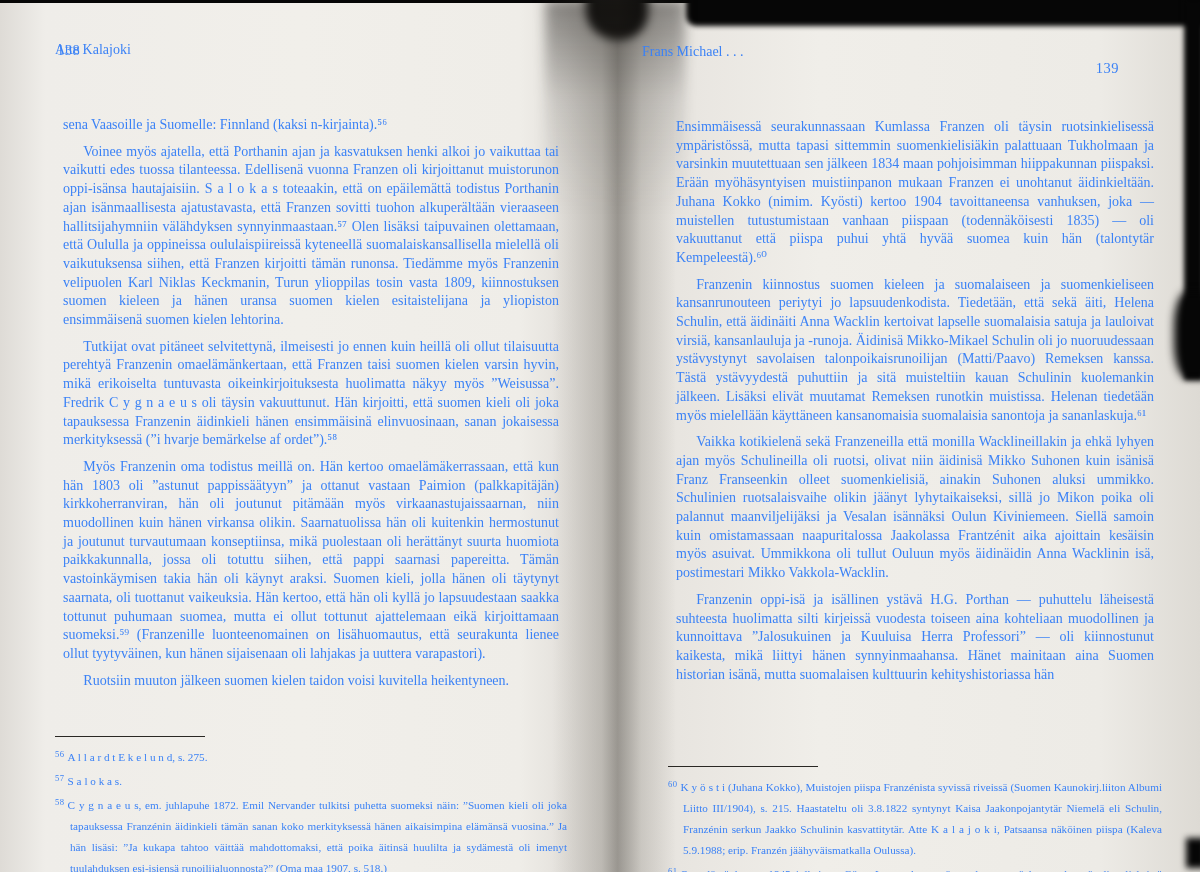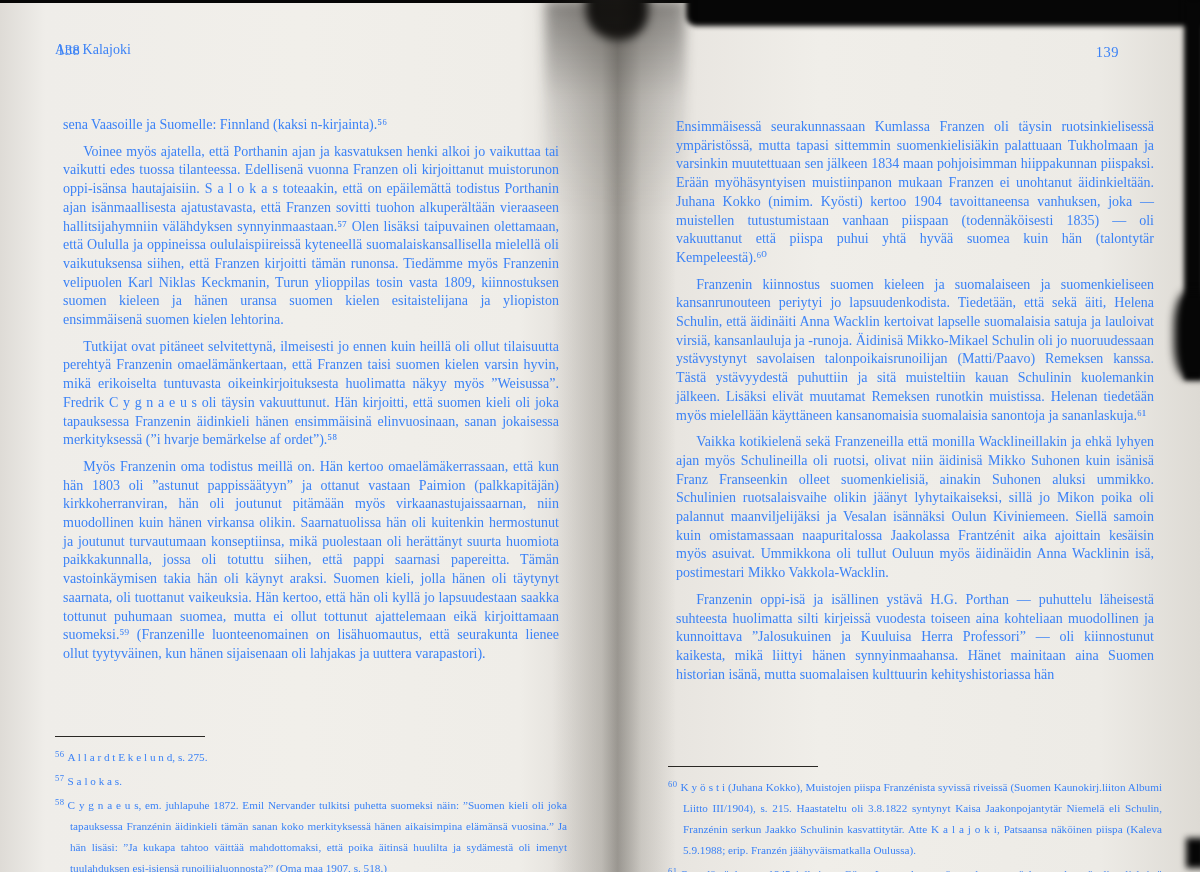--- a/index.html
+++ b/index.html
@@ -62,31 +62,33 @@
 <section class="page" id="left-page">
   <div class="hdr">
     <span class="pgnum">138</span>
     <span class="runhead">Atte Kalajoki</span>
   </div>
   <div class="body-text">
     <p>sena Vaasoille ja Suomelle: Finnland (kaksi n-kirjainta).⁵⁶</p>
     <p class="ind">Voinee myös ajatella, että Porthanin ajan ja kasvatuksen henki alkoi jo vaikuttaa tai vaikutti edes tuossa tilanteessa. Edellisenä vuonna Franzen oli kirjoittanut muistorunon oppi-isänsa hautajaisiin. S a l o k a s toteaakin, että on epäilemättä todistus Porthanin ajan isänmaallisesta ajatustavasta, että Franzen sovitti tuohon alkuperältään vieraaseen hallitsijahymniin välähdyksen synnyinmaastaan.⁵⁷ Olen lisäksi taipuvainen olettamaan, että Oululla ja oppineissa oululaispiireissä kyteneellä suomalaiskansallisella mielellä oli vaikutuksensa siihen, että Franzen kirjoitti tämän runonsa. Tiedämme myös Franzenin velipuolen Karl Niklas Keckmanin, Turun ylioppilas tosin vasta 1809, kiinnostuksen suomen kieleen ja hänen uransa suomen kielen esitaistelijana ja yliopiston ensimmäisenä suomen kielen lehtorina.</p>
     <p class="ind">Tutkijat ovat pitäneet selvitettynä, ilmeisesti jo ennen kuin heillä oli ollut tilaisuutta perehtyä Franzenin omaelämänkertaan, että Franzen taisi suomen kielen varsin hyvin, mikä erikoiselta tuntuvasta oikeinkirjoituksesta huolimatta näkyy myös ”Weisussa”. Fredrik C y g n a e u s oli täysin vakuuttunut. Hän kirjoitti, että suomen kieli oli joka tapauksessa Franzenin äidinkieli hänen ensimmäisinä elinvuosinaan, sanan jokaisessa merkityksessä (”i hvarje bemärkelse af ordet”).⁵⁸</p>
     <p class="ind">Myös Franzenin oma todistus meillä on. Hän kertoo omaelämäkerrassaan, että kun hän 1803 oli ”astunut pappissäätyyn” ja ottanut vastaan Paimion (palkkapitäjän) kirkkoherranviran, hän oli joutunut pitämään myös virkaanastujaissaarnan, niin muodollinen kuin hänen virkansa olikin. Saarnatuolissa hän oli kuitenkin hermostunut ja joutunut turvautumaan konseptiinsa, mikä puolestaan oli herättänyt suurta huomiota paikkakunnalla, jossa oli totuttu siihen, että pappi saarnasi papereitta. Tämän vastoinkäymisen takia hän oli käynyt araksi. Suomen kieli, jolla hänen oli täytynyt saarnata, oli tuottanut vaikeuksia. Hän kertoo, että hän oli kyllä jo lapsuudestaan saakka tottunut puhumaan suomea, mutta ei ollut tottunut ajattelemaan eikä kirjoittamaan suomeksi.⁵⁹ (Franzenille luonteenomainen on lisähuomautus, että seurakunta lienee ollut tyytyväinen, kun hänen sijaisenaan oli lahjakas ja uuttera varapastori).</p>
+    <p class="ind">Ruotsiin muuton jälkeen suomen kielen taidon voisi kuvitella heikentyneen.</p>
   </div>
   <hr class="fnsep">
   <div class="fns">
     <div class="fn"><span class="fn-num">56</span><span>A l l a r d t   E k e l u n d, s. 275.</span></div>
     <div class="fn"><span class="fn-num">57</span><span>S a l o k a s.</span></div>
     <div class="fn"><span class="fn-num">58</span><span>C y g n a e u s, em. juhlapuhe 1872. Emil Nervander tulkitsi puhetta suomeksi näin: ”Suomen kieli oli joka tapauksessa Franzénin äidinkieli tämän sanan koko merkityksessä hänen aikaisimpina elämänsä vuosina.” Ja hän lisäsi: ”Ja kukapa tahtoo väittää mahdottomaksi, että poika äitinsä huulilta ja sydämestä oli imenyt tuulahduksen esi-isiensä runoilijaluonnosta?” (Oma maa 1907, s. 518.)</span></div>
   </div>
 </section>
 
 <section class="page" id="right-page">
   <div class="hdr">
+    <span class="runhead">Frans Michael . . .</span>
     <span class="pgnum">139</span>
   </div>
   <div class="body-text">
     <p>Ensimmäisessä seurakunnassaan Kumlassa Franzen oli täysin ruotsinkielisessä ympäristössä, mutta tapasi sittemmin suomenkielisiäkin palattuaan Tukholmaan ja varsinkin muutettuaan sen jälkeen 1834 maan pohjoisimman hiippakunnan piispaksi. Erään myöhäsyntyisen muistiinpanon mukaan Franzen ei unohtanut äidinkieltään. Juhana Kokko (nimim. Kyösti) kertoo 1904 tavoittaneensa vanhuksen, joka — muistellen tutustumistaan vanhaan piispaan (todennäköisesti 1835) — oli vakuuttanut että piispa puhui yhtä hyvää suomea kuin hän (talontytär Kempeleestä).⁶⁰</p>
     <p class="ind">Franzenin kiinnostus suomen kieleen ja suomalaiseen ja suomenkieliseen kansanrunouteen periytyi jo lapsuudenkodista. Tiedetään, että sekä äiti, Helena Schulin, että äidinäiti Anna Wacklin kertoivat lapselle suomalaisia satuja ja lauloivat virsiä, kansanlauluja ja -runoja. Äidinisä Mikko-Mikael Schulin oli jo nuoruudessaan ystävystynyt savolaisen talonpoikaisrunoilijan (Matti/Paavo) Remeksen kanssa. Tästä ystävyydestä puhuttiin ja sitä muisteltiin kauan Schulinin kuolemankin jälkeen. Lisäksi elivät muutamat Remeksen runotkin muistissa. Helenan tiedetään myös mielellään käyttäneen kansanomaisia suomalaisia sanontoja ja sananlaskuja.⁶¹</p>
     <p class="ind">Vaikka kotikielenä sekä Franzeneilla että monilla Wacklineillakin ja ehkä lyhyen ajan myös Schulineilla oli ruotsi, olivat niin äidinisä Mikko Suhonen kuin isänisä Franz Franseenkin olleet suomenkielisiä, ainakin Suhonen aluksi ummikko. Schulinien ruotsalaisvaihe olikin jäänyt lyhytaikaiseksi, sillä jo Mikon poika oli palannut maanviljelijäksi ja Vesalan isännäksi Oulun Kiviniemeen. Siellä samoin kuin omistamassaan naapuritalossa Jaakolassa Frantzénit aika ajoittain kesäisin myös asuivat. Ummikkona oli tullut Ouluun myös äidinäidin Anna Wacklinin isä, postimestari Mikko Vakkola-Wacklin.</p>
     <p class="ind">Franzenin oppi-isä ja isällinen ystävä H.G. Porthan — puhuttelu läheisestä suhteesta huolimatta silti kirjeissä vuodesta toiseen aina kohteliaan muodollinen ja kunnoittava ”Jalosukuinen ja Kuuluisa Herra Professori” — oli kiinnostunut kaikesta, mikä liittyi hänen synnyinmaahansa. Hänet mainitaan aina Suomen historian isänä, mutta suomalaisen kulttuurin kehityshistoriassa hän</p>
   </div>
   <hr class="fnsep">
   <div class="fns">

